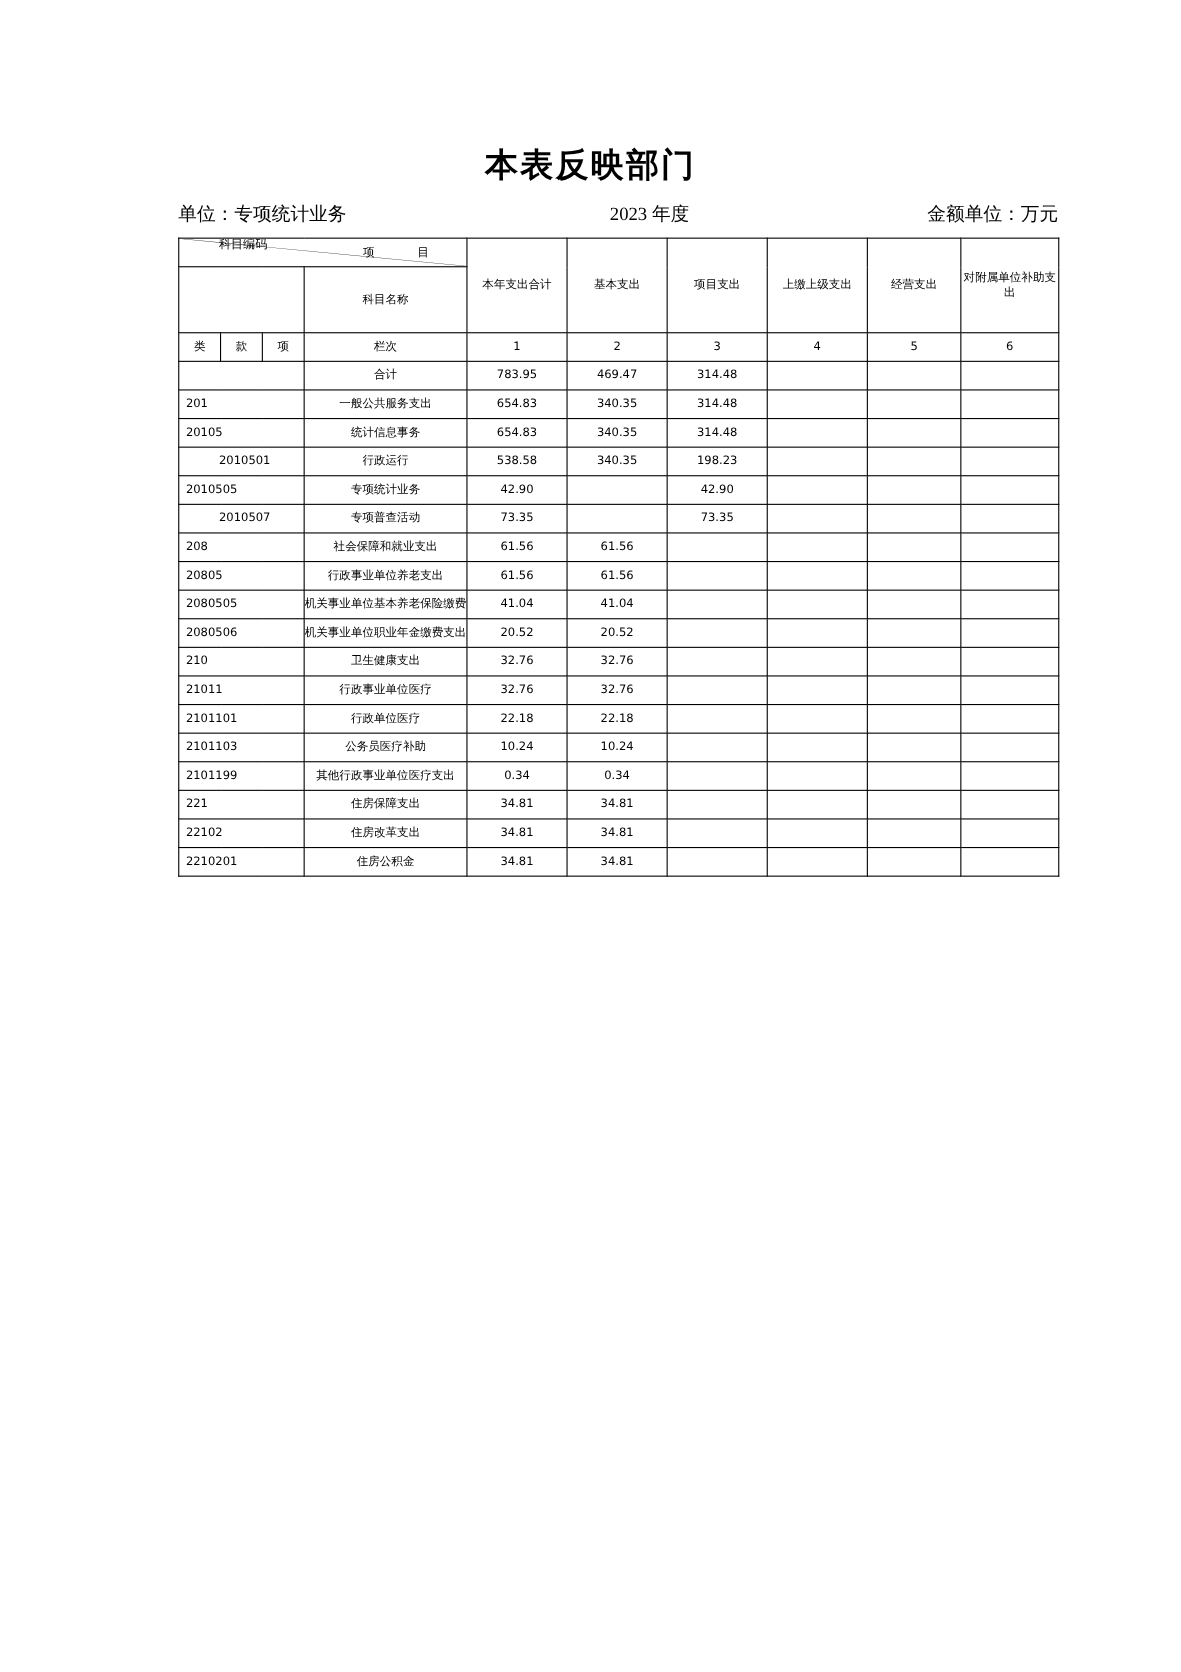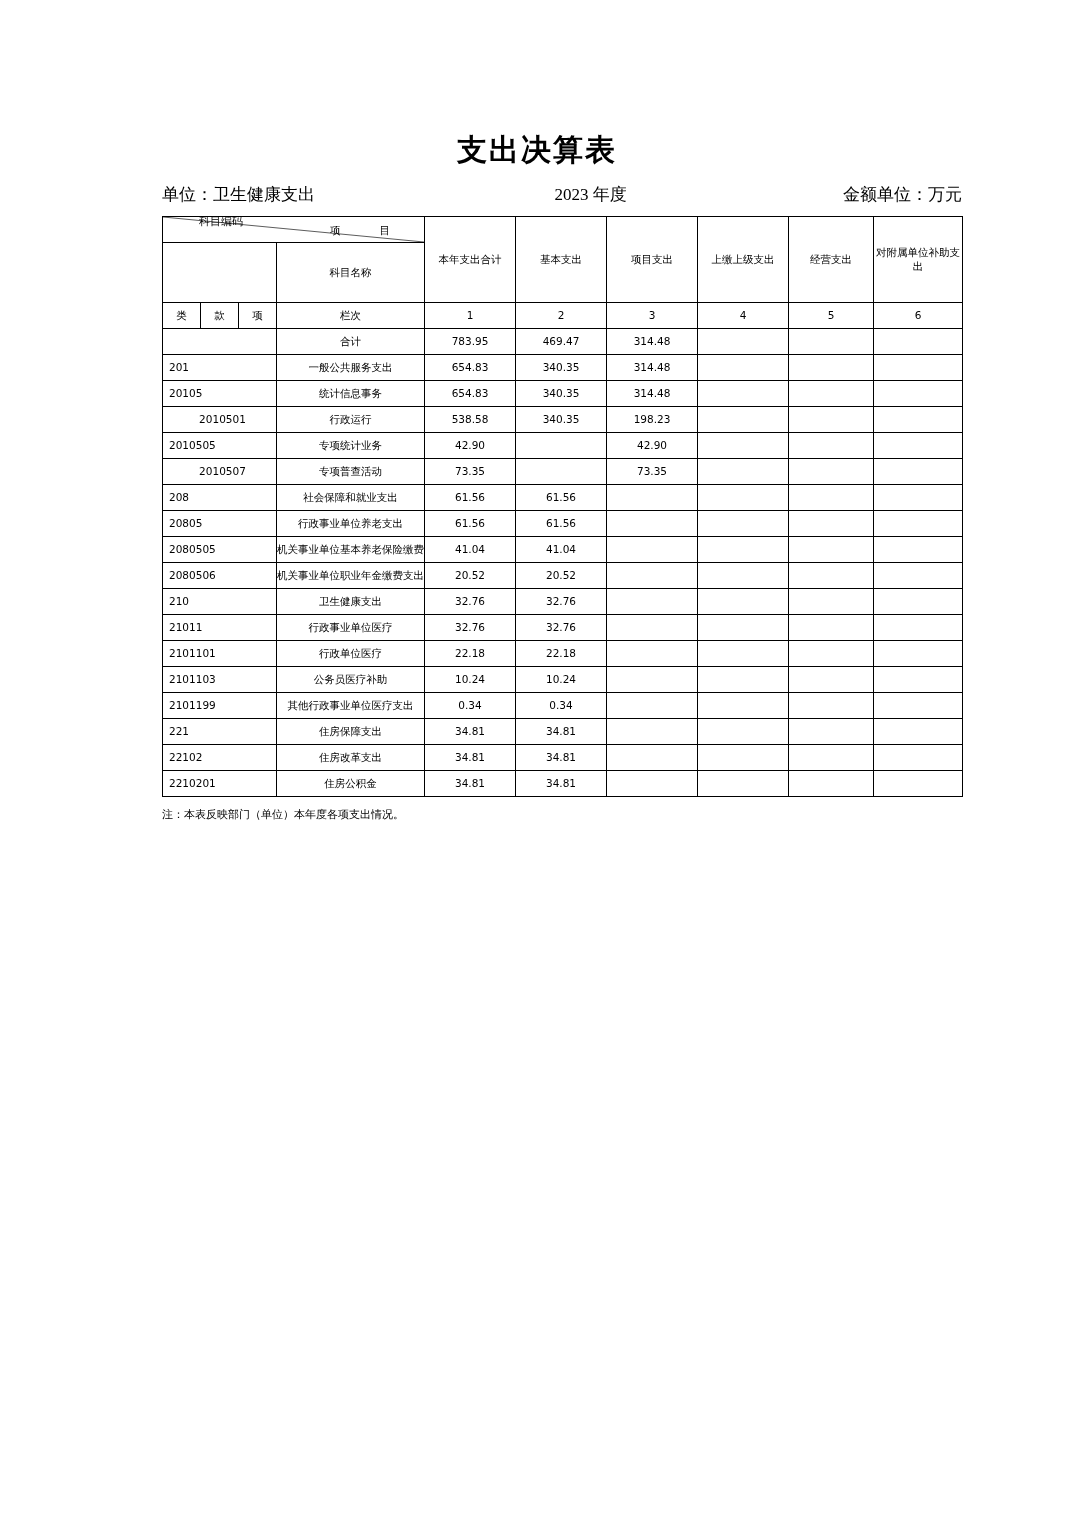--- a/index.html
+++ b/index.html
@@ -110,25 +110,25 @@
     font-size: 11px;
     font-family: "DejaVu Sans", "Liberation Sans", sans-serif;
   }
   .hdr-sub { height: 25px; }
 </style>
 </head>
 <body>
 
 <div class="page">
 
-  <div class="title">支出决算表</div>
+  <div class="title">本表反映部门</div>
 
 
   <div class="meta-row">
-    <div class="meta-unit">单位：卫生健康支出</div>
+    <div class="meta-unit">单位：专项统计业务</div>
     <div class="meta-year">2023 年度</div>
     <div class="meta-amount">金额单位：万元</div>
   </div>
 
   <table class="main">
     <colgroup>
       <col style="width:38px">
       <col style="width:38px">
       <col style="width:38px">
       <col style="width:148px">
@@ -352,15 +352,14 @@
           <td class="c-num">34.81</td>
           <td class="c-num">34.81</td>
           <td class="c-num"></td>
           <td class="c-num"></td>
           <td class="c-num"></td>
           <td class="c-num"></td>
         </tr>
       </tbody>
   </table>
 
-  <div class="note">注：本表反映部门（单位）本年度各项支出情况。</div>
 
 </div>
 
 </body></html>

